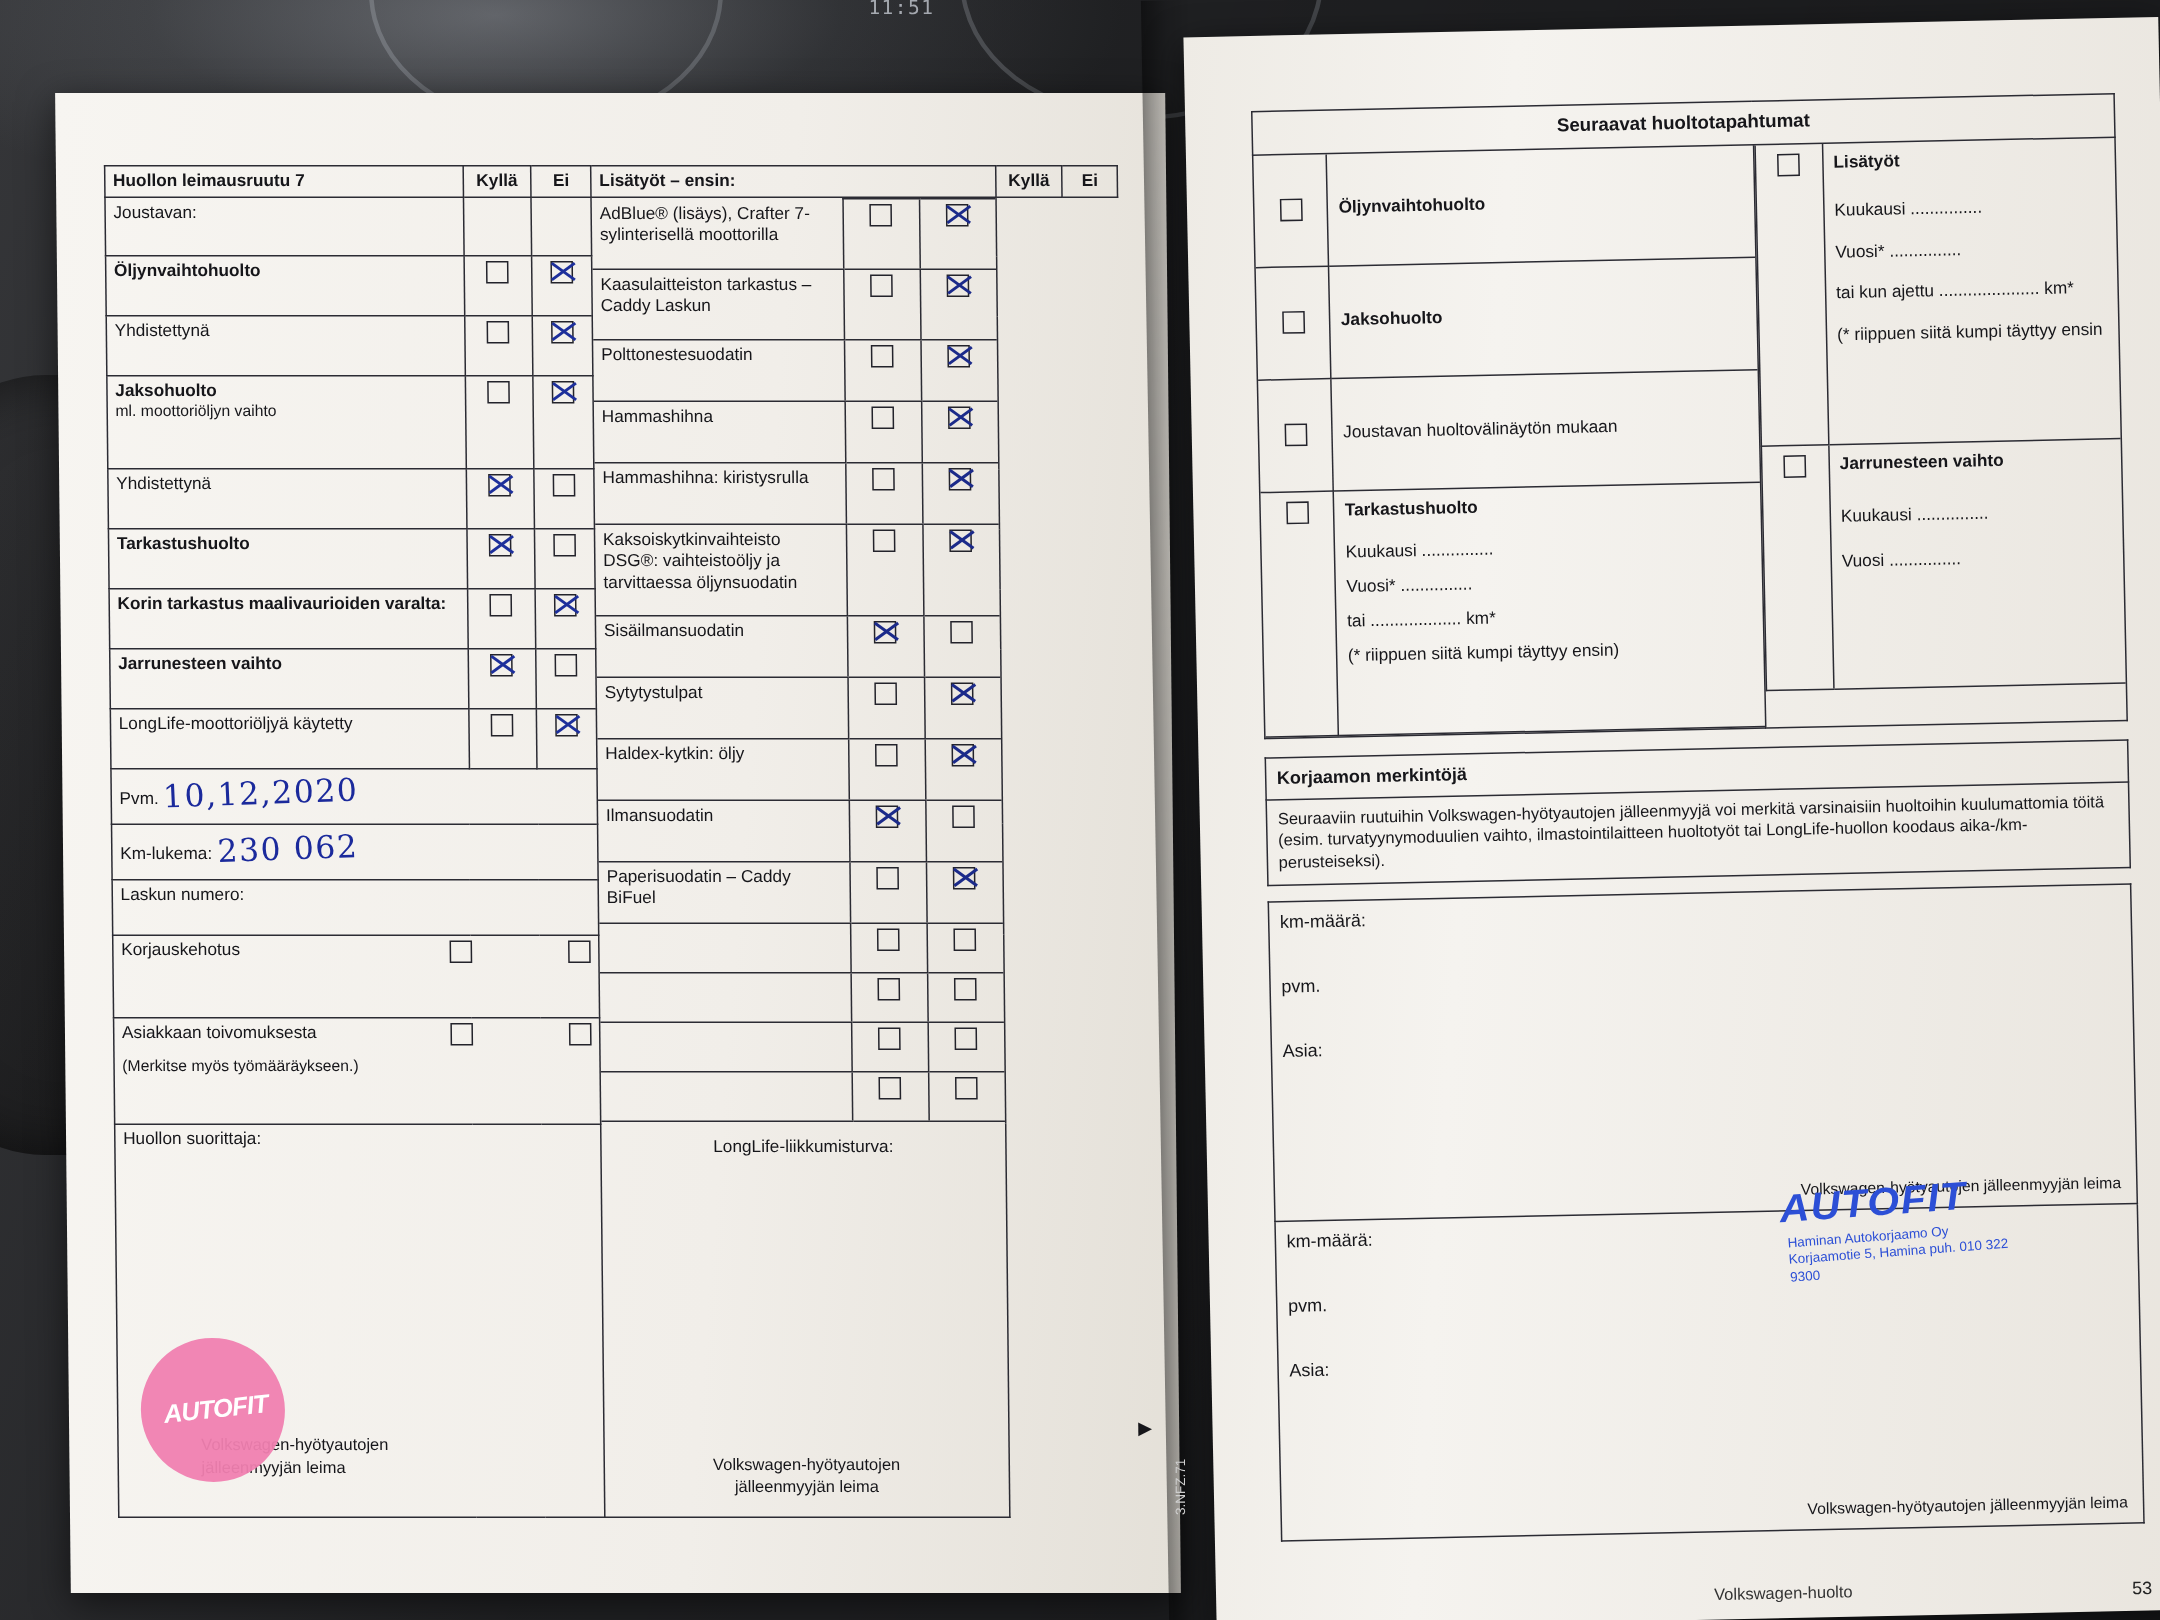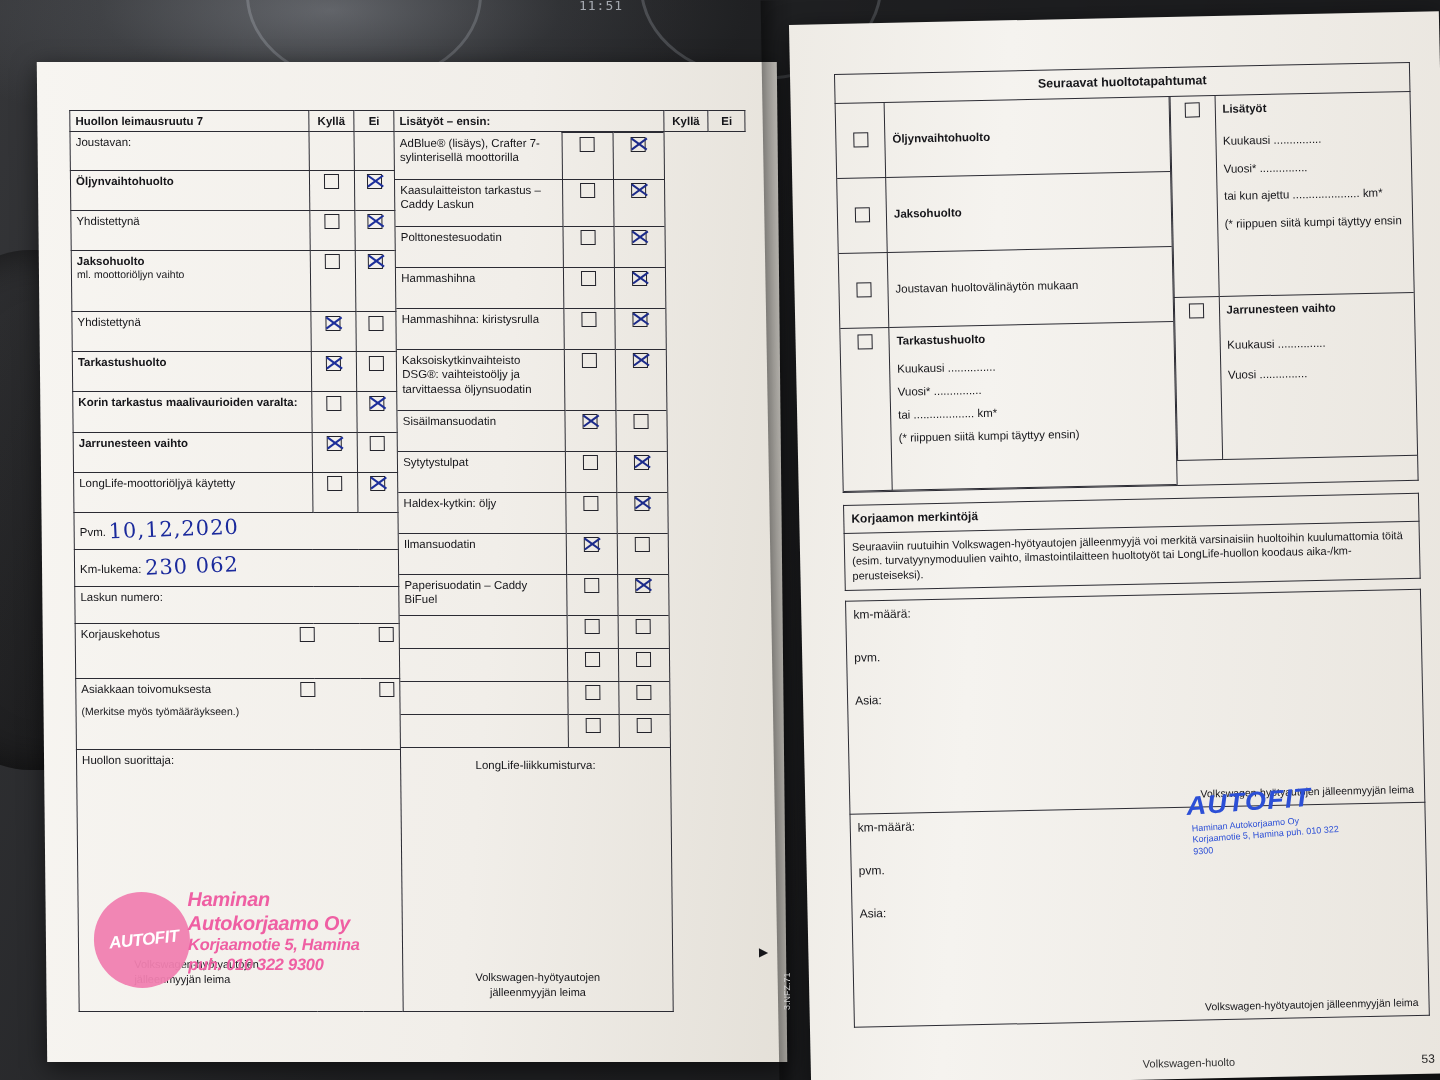--- a/index.html
+++ b/index.html
@@ -337,26 +337,20 @@
                 <div style="position:absolute;left:56px;bottom:26px;font-size:11px;line-height:1.3">Volkswagen-hyötyautojen<br>jälleenmyyjän leima</div>
               </td>
             </tr>
       </tbody>
         </table>
     </div>
 
     <div style="position:absolute;left:46px;top:806px;" class="stamp">
       <div class="circle"></div>
       <div class="au">AUTOFIT</div>
-      <div class="txt">
-        <div class="l1">Haminan</div>
-        <div class="l2">Autokorjaamo Oy</div>
-        <div class="l3">Korjaamotie 5, Hamina</div>
-        <div class="l4">puh. 010 322 9300</div>
-      </div>
     </div>
   </div>
 
   <div id="gutter"></div>
 
   <div class="page" id="right-page">
     <div id="rp-inner">
 
       <table class="tbl rp-box">
         <tbody>

